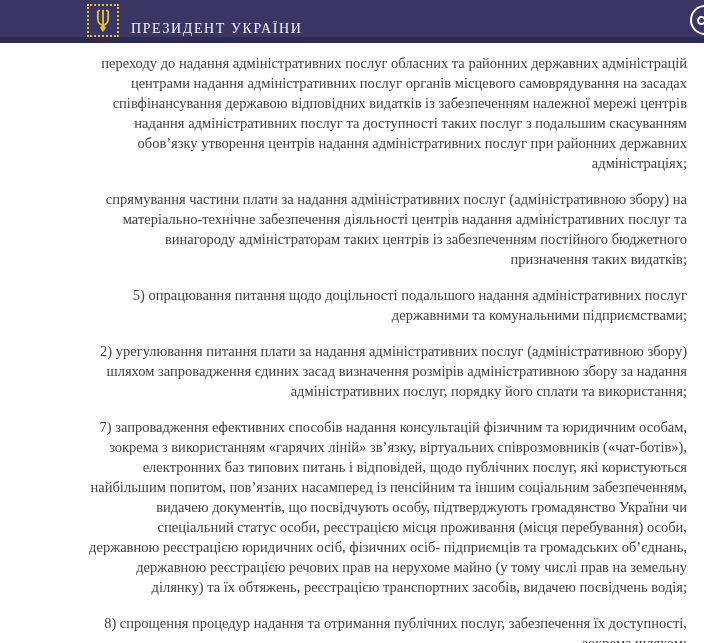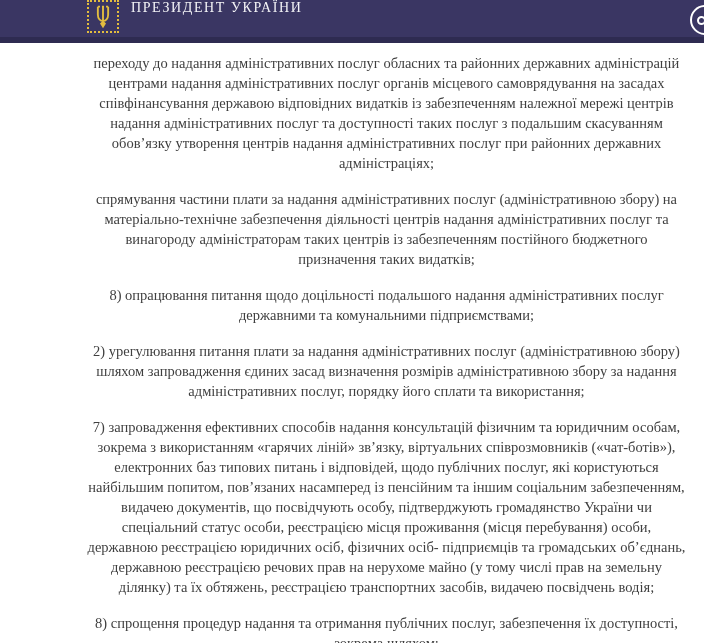--- a/index.html
+++ b/index.html
@@ -8,21 +8,21 @@
     background: #ffffff;
     overflow: hidden;
     font-family: "Liberation Serif", "DejaVu Serif", serif;
   }
   
   .site-header {
     position: relative;
     width: 704px; height: 37px;
     background: #3a3663;
     display: flex;
-    align-items: flex-start;
+    align-items: flex-end;
     overflow: hidden;
   }
   .header-strip {
     width: 704px; height: 6px;
     background: #2e2b51;
   }
   .emblem {
     margin-left: 87px;
     width: 32px; height: 33px;
     border: 2px dotted #e3bd3f;
@@ -61,21 +61,21 @@
   .document-content {
     padding: 10px 17px 0 86px;
     width: 704px;
   }
   .document-content p {
     width: 601px;
     margin: 0 0 16px 0;
     font-size: 14.5px;
     line-height: 20px;
     color: #3f3f3f;
-    text-align: center;
+    text-align: right;
   }
 </style>
 </head>
 <body>
 
 <header class="site-header">
   <div class="emblem">
     <span>
       <svg width="18" height="24" viewBox="0 0 20 28" fill="none">
         <path d="M4 2 V11 C4 16 7 18.5 10 18.5 C13 18.5 16 16 16 11 V2" stroke="#e3bd3f" stroke-width="2.2" fill="none"></path>
@@ -88,17 +88,17 @@
   <div class="site-title">ПРЕЗИДЕНТ УКРАЇНИ</div>
   <div class="search-btn">
     <span class="inner-dot"></span>
   </div>
 </header>
 <div class="header-strip"></div>
 
 <main class="document-content">
   <p>переходу до надання адміністративних послуг обласних та районних державних адміністрацій центрами надання адміністративних послуг органів місцевого самоврядування на засадах співфінансування державою відповідних видатків із забезпеченням належної мережі центрів надання адміністративних послуг та доступності таких послуг з подальшим скасуванням обов’язку утворення центрів надання адміністративних послуг при районних державних адміністраціях;</p>
   <p>спрямування частини плати за надання адміністративних послуг (адміністративною збору) на матеріально-технічне забезпечення діяльності центрів надання адміністративних послуг та винагороду адміністраторам таких центрів із забезпеченням постійного бюджетного призначення таких видатків;</p>
-  <p>8) опрацювання питання щодо доцільності подальшого надання адміністративних послуг державними та комунальними підприємствами;</p>
+  <p>5) опрацювання питання щодо доцільності подальшого надання адміністративних послуг державними та комунальними підприємствами;</p>
   <p>2) урегулювання питання плати за надання адміністративних послуг (адміністративною збору) шляхом запровадження єдиних засад визначення розмірів адміністративною збору за надання адміністративних послуг, порядку його сплати та використання;</p>
   <p>7) запровадження ефективних способів надання консультацій фізичним та юридичним особам, зокрема з використанням «гарячих ліній» зв’язку, віртуальних співрозмовників («чат-ботів»), електронних баз типових питань і відповідей, щодо публічних послуг, які користуються найбільшим попитом, пов’язаних насамперед із пенсійним та іншим соціальним забезпеченням, видачею документів, що посвідчують особу, підтверджують громадянство України чи спеціальний статус особи, реєстрацією місця проживання (місця перебування) особи, державною реєстрацією юридичних осіб, фізичних осіб- підприємців та громадських об’єднань, державною реєстрацією речових прав на нерухоме майно (у тому числі прав на земельну ділянку) та їх обтяжень, реєстрацією транспортних засобів, видачею посвідчень водія;</p>
   <p>8) спрощення процедур надання та отримання публічних послуг, забезпечення їх доступності, зокрема шляхом:</p>
 </main>
 
 </body></html>

